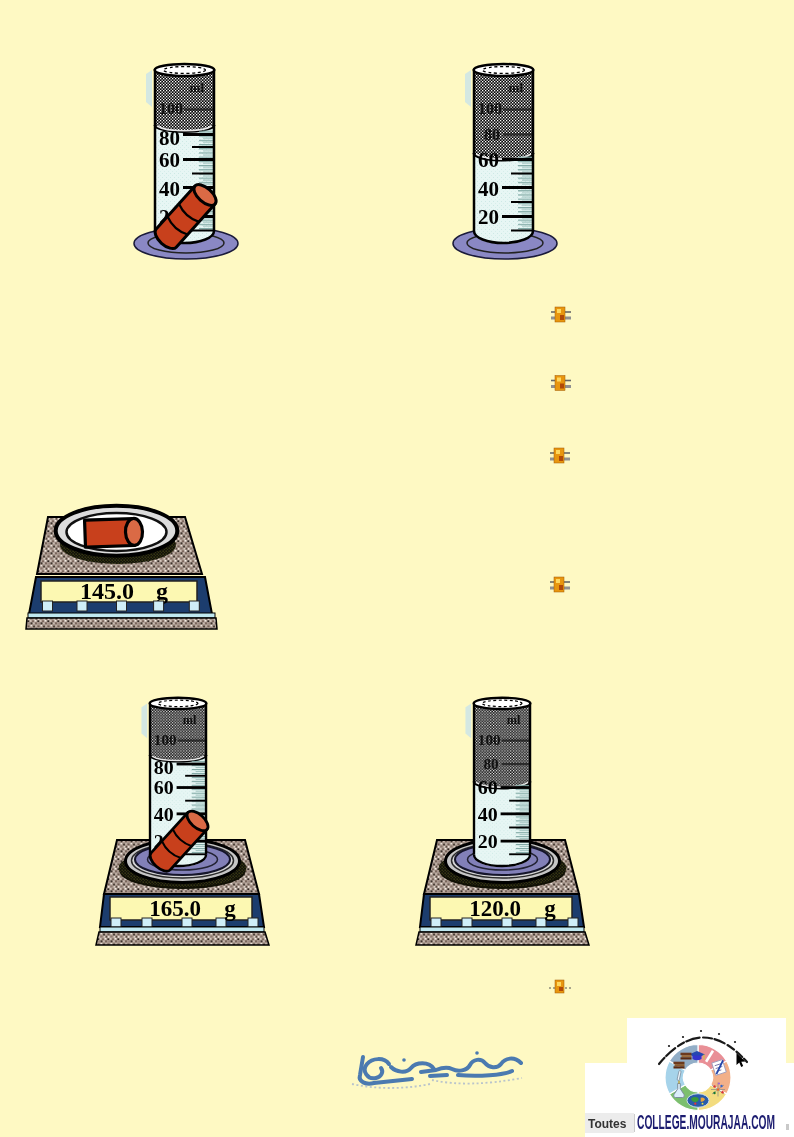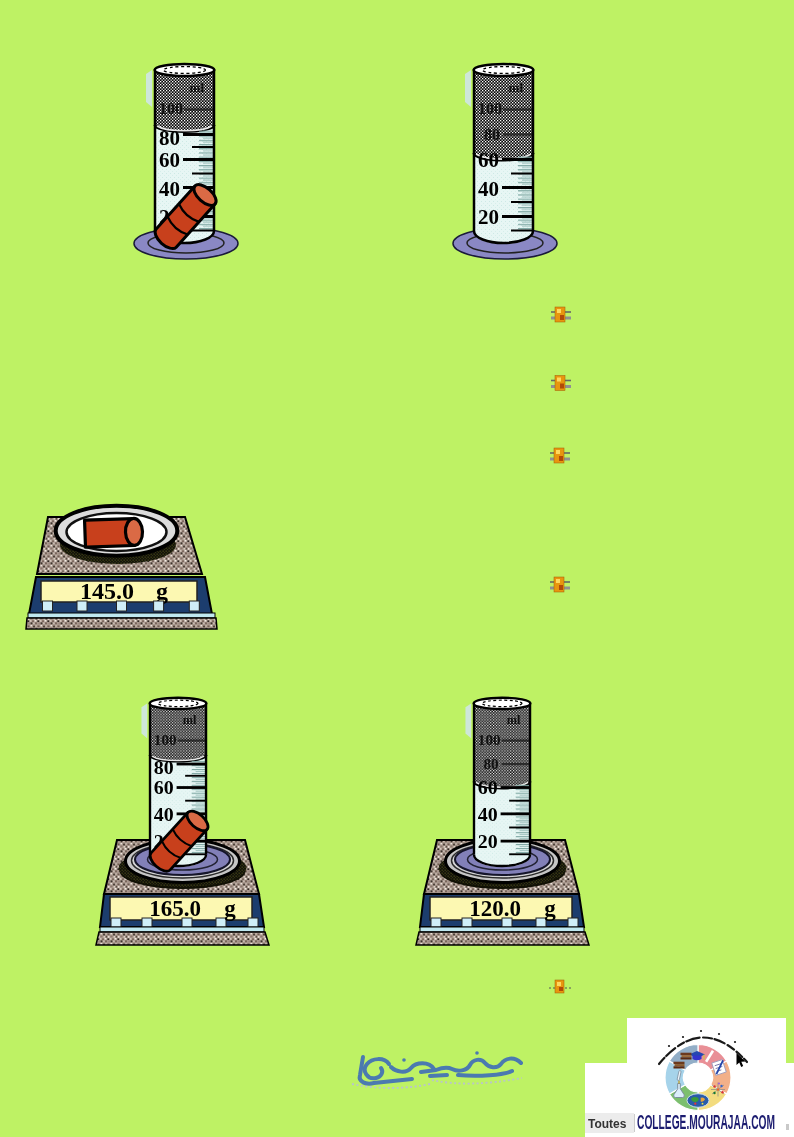--- a/index.html
+++ b/index.html
@@ -1,16 +1,16 @@
 <!DOCTYPE html>
 <html><head>
 <meta charset="utf-8">
 <style>
 html,body{margin:0;padding:0;background:#000;}
-#page{position:relative;width:794px;height:1137px;background:#bef264;overflow:hidden;font-family:"Liberation Sans",sans-serif;}
+#page{position:relative;width:794px;height:1137px;background:#fef9c3;overflow:hidden;font-family:"Liberation Sans",sans-serif;}
 </style>
 </head>
 <body>
 <div id="page">
 <svg width="794" height="1137" viewBox="0 0 794 1137" style="position:absolute;left:0;top:0">
 <defs>
 <pattern id="stip" width="3" height="3" patternUnits="userSpaceOnUse">
   <rect width="3" height="3" fill="#060606"></rect>
   <rect width="1.3" height="1.3" fill="#fff"></rect>
   <rect x="1.5" y="1.5" width="1.3" height="1.3" fill="#fff"></rect>

